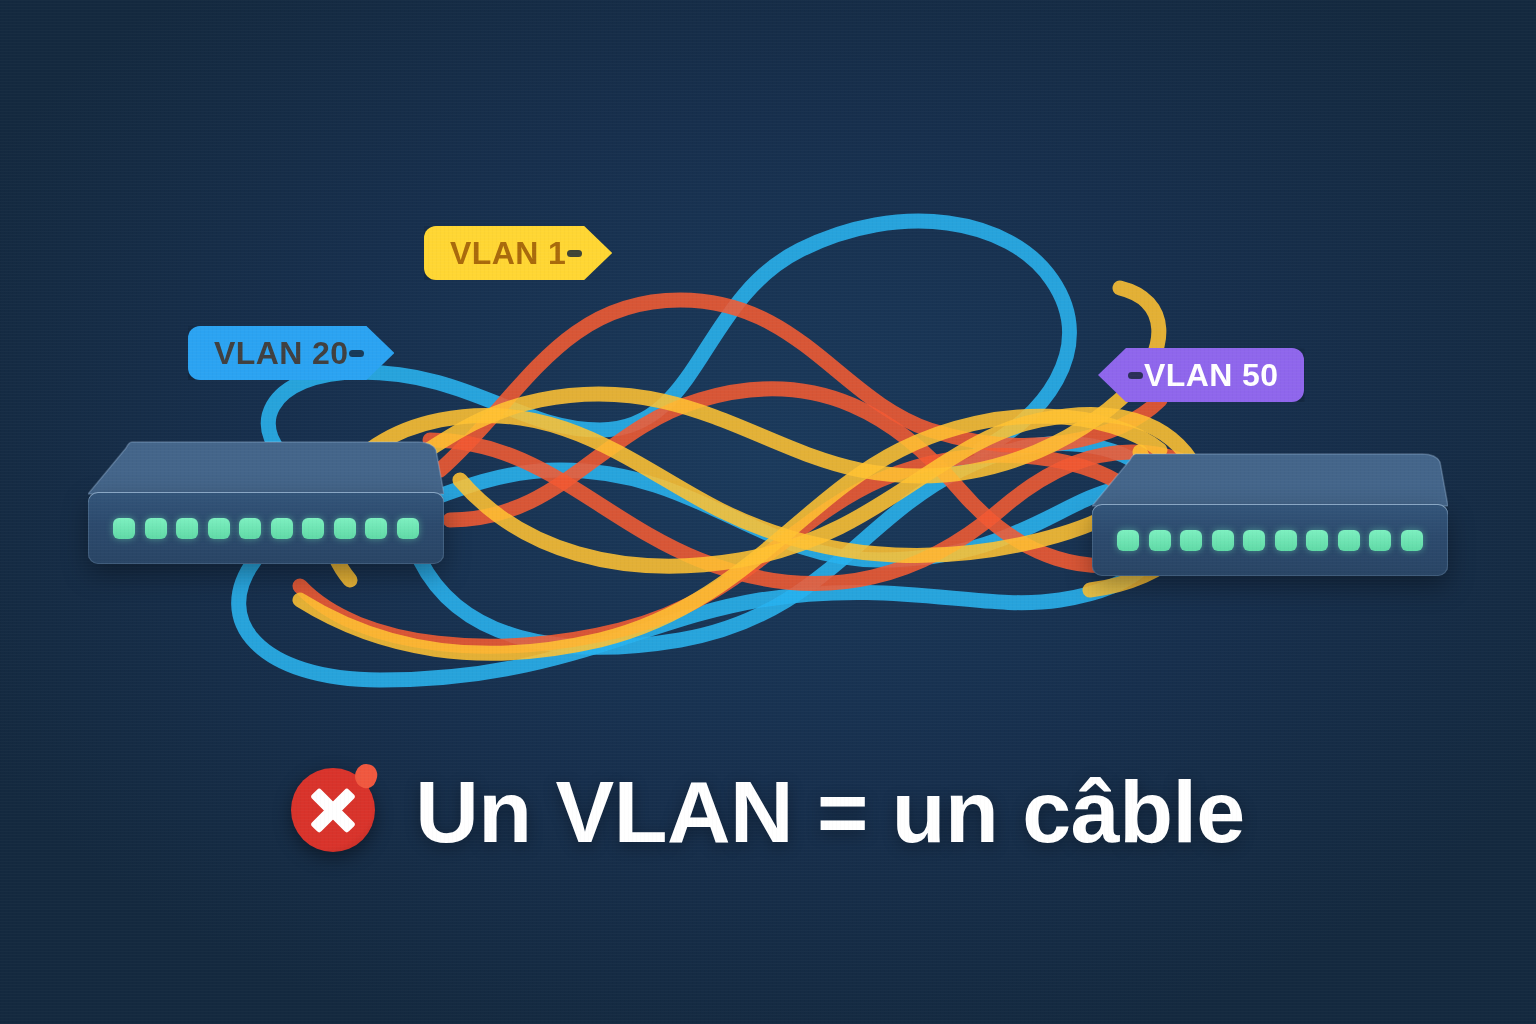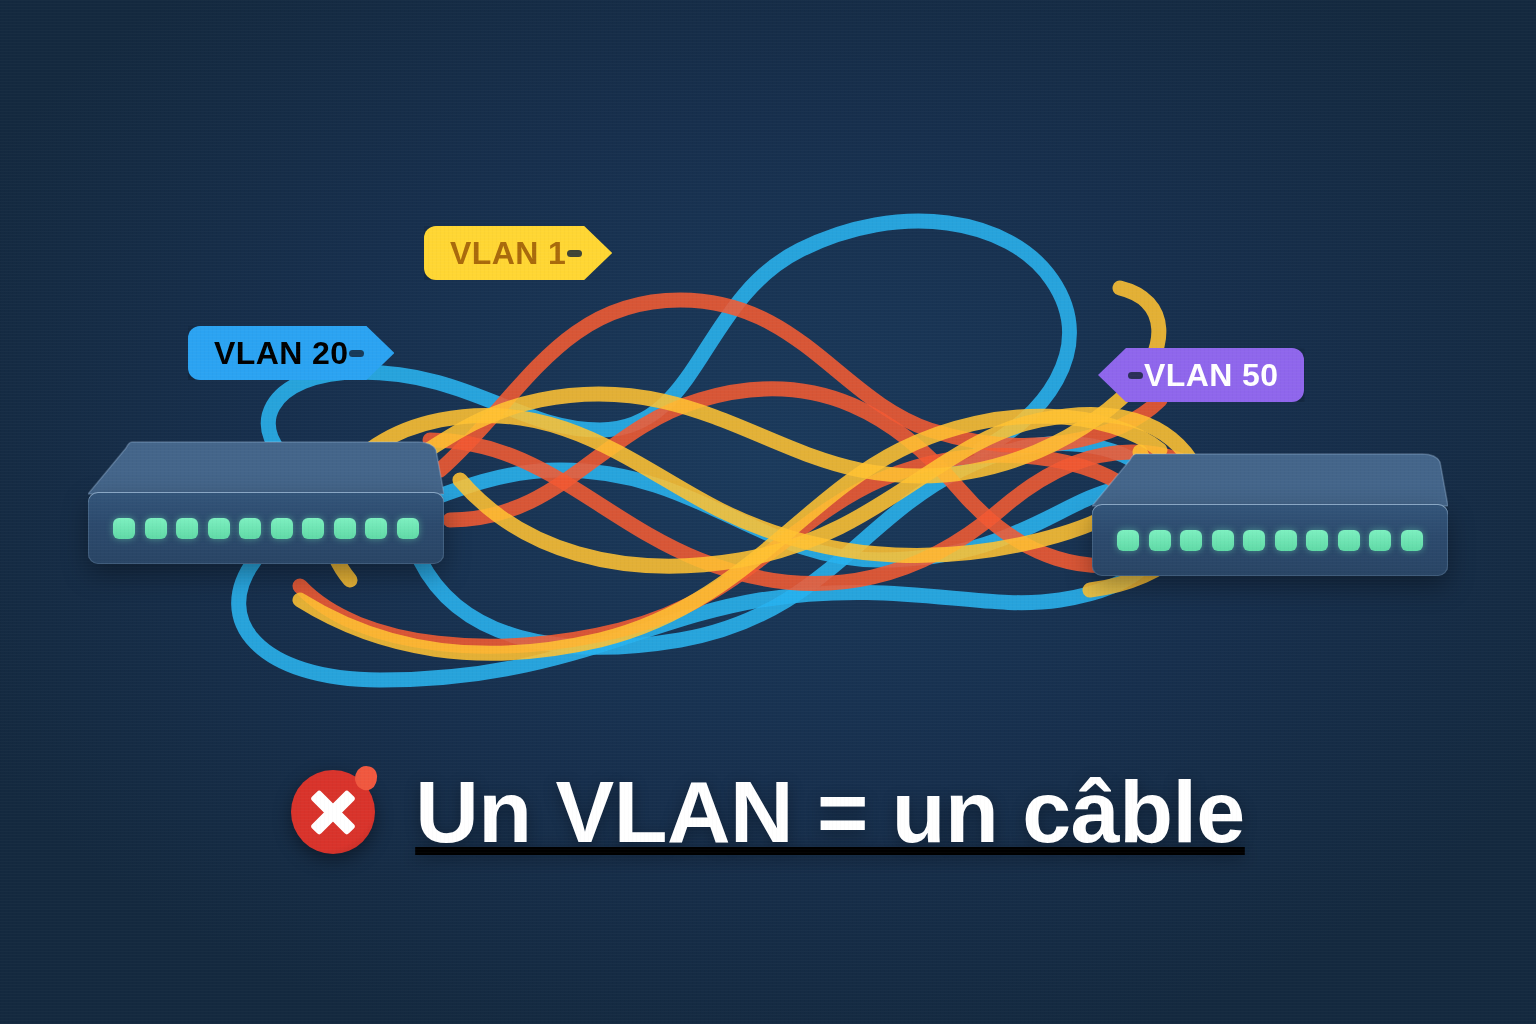--- a/index.html
+++ b/index.html
@@ -88,24 +88,22 @@
   .tag-right .hole { right: 30px; }
   .tag-left  .hole { left: 30px; }
 
   
   #caption {
     position: absolute;
     left: 0;
     top: 768px;
     width: 1536px;
     display: flex;
-    align-items: center;
     justify-content: center;
     gap: 40px;
-    text-decoration: underline;
   }
   #cross-icon {
     position: relative;
     width: 84px; height: 84px;
     flex: 0 0 auto;
   }
   #cross-icon .disc {
     position: absolute; inset: 0;
     border-radius: 50%;
     background: radial-gradient(circle at 38% 32%, #e8483c 0%, #d9332b 70%, #c32a24 100%);
@@ -199,21 +197,21 @@
         <div class="led"></div>
         <div class="led"></div>
       </div>
   </div>
 
   <div class="tag tag-right" id="tag-0" style="left: 424px; top: 226px; background: rgb(255, 214, 51); color: rgb(169, 106, 12);">
     <span>VLAN 1</span>
     <span class="hole"></span>
   </div>
 
-  <div class="tag tag-right" id="tag-1" style="left: 188px; top: 326px; background: rgb(43, 163, 242); color: #000000;">
+  <div class="tag tag-right" id="tag-1" style="left: 188px; top: 326px; background: rgb(43, 163, 242); color: #404040;">
     <span>VLAN 20</span>
     <span class="hole"></span>
   </div>
 
   <div class="tag tag-left" id="tag-2" style="left: 1098px; top: 348px; background: rgb(143, 102, 236); color: rgb(255, 255, 255);">
     <span>VLAN 50</span>
     <span class="hole"></span>
   </div>
 
   <div id="caption">

